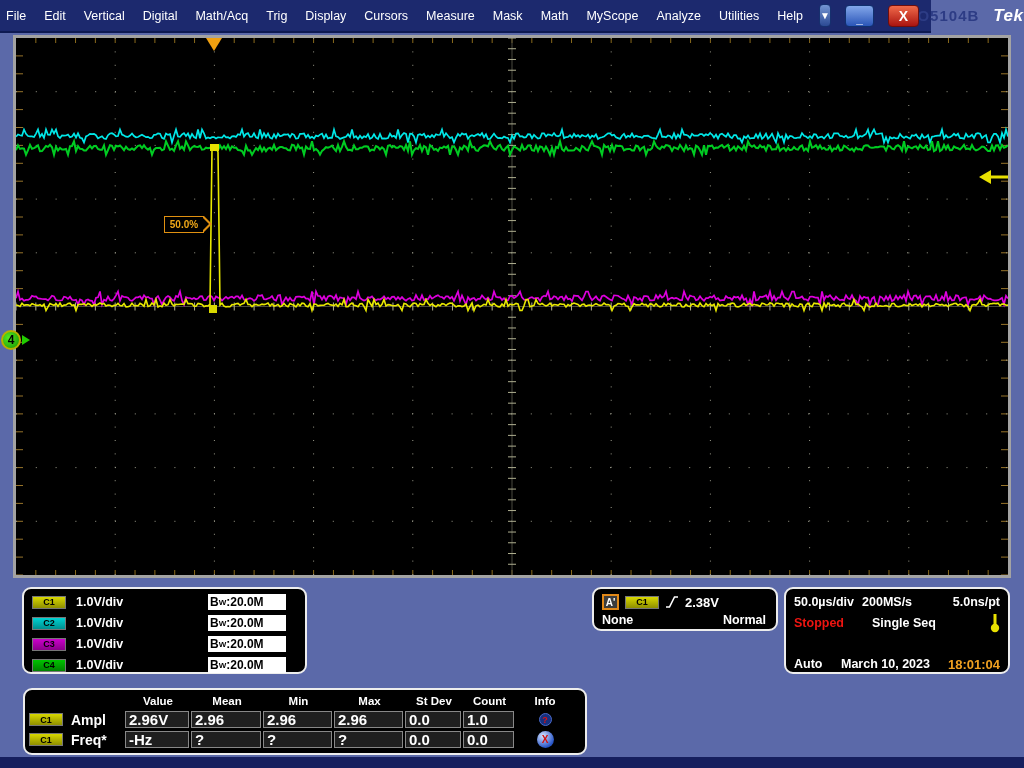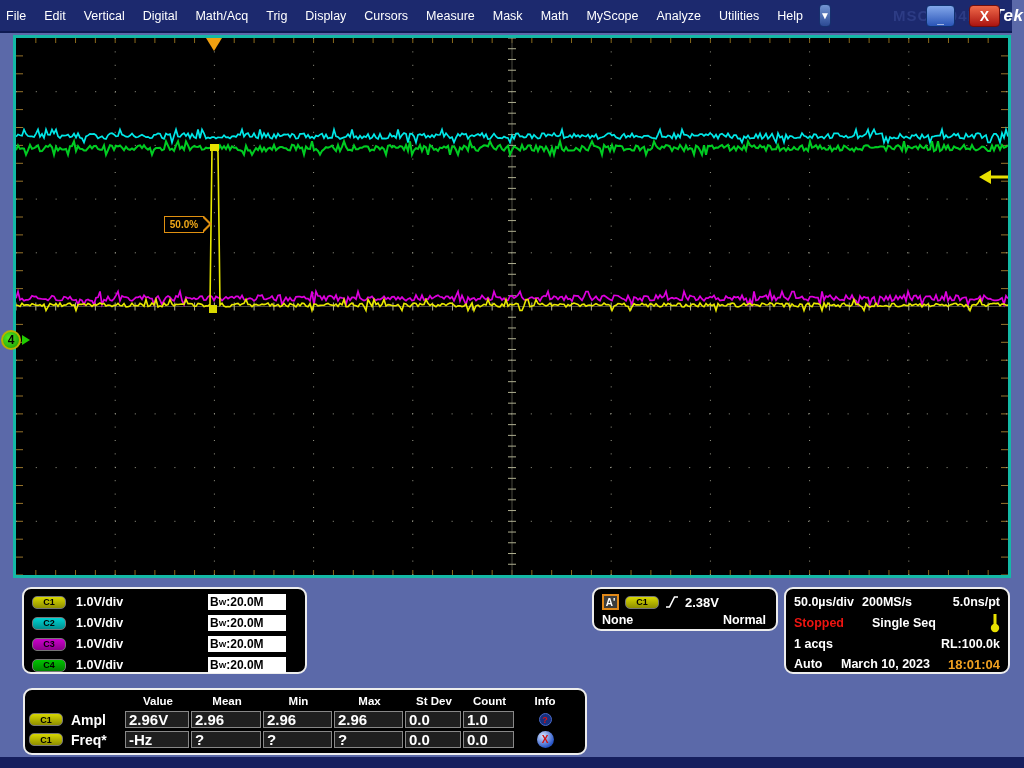--- a/index.html
+++ b/index.html
@@ -1,41 +1,41 @@
 <!DOCTYPE html>
 <html><head>
 <meta charset="utf-8">
 <style>
   * { margin:0; padding:0; box-sizing:border-box; }
   html,body { width:1024px; height:768px; overflow:hidden; }
   body { position:relative; background:#5b69a9; font-family:"Liberation Sans", sans-serif; }
 
   
-  #menubar { position:absolute; left:0; top:0; width:1012px; height:33px;
+  #menubar { position:absolute; left:0; top:0; width:931px; height:33px;
     background:#1c296e; border-bottom:2px solid #0e1a52;
     display:flex; align-items:center; }
   .menu-item { color:#fff; font-size:12.5px; padding:0 6px; height:100%;
     display:flex; align-items:center; cursor:default; white-space:nowrap; }
   .menu-sep { width:1px; height:20px; background:#5567ad; margin:0 3px; }
   #menu-overflow { width:27px; height:23px; margin-left:10px; border-radius:4px;
     background:linear-gradient(#7495d2,#2c4a94); border:1px solid #16306e;
     color:#fff; font-size:10px; display:flex; align-items:center; justify-content:center; }
   #model-label { color:#2d3c85; font-weight:bold; font-size:15px; margin-left:62px; letter-spacing:1px; }
   #tek-logo { color:#fff; font-weight:bold; font-size:17px; font-style:italic; margin-left:14px; letter-spacing:0.5px; }
   #win-min { position:absolute; right:57px; top:5px; width:29px; height:22px; border-radius:4px;
     background:linear-gradient(#83a7ea,#2a55b8); border:1px solid #10306e;
     color:#fff; font-weight:bold; display:flex; align-items:flex-end; justify-content:center; font-size:12px; }
   #win-close { position:absolute; right:12px; top:5px; width:31px; height:22px; border-radius:4px;
     background:linear-gradient(#f06a4a,#aa1410); border:1px solid #6e0e0e;
     color:#fff; font-weight:bold; display:flex; align-items:center; justify-content:center; font-size:14px; }
 
   
   #display { position:absolute; left:0; top:33px; width:1024px; height:549px; background:#5b69a9; }
   #graticule { position:absolute; left:13px; top:2px; width:998px; height:543px;
-    background:#000; border:3px solid #14b8a6; }
+    background:#000; border:3px solid #a3a3a3; }
   #wave-svg { position:absolute; left:0; top:0; }
   #flag50 { position:absolute; left:148px; top:178px; width:40px; height:17px;
     background:#000; border:1px solid #e09010; color:#f0a818; font-size:10px;
     display:flex; align-items:center; justify-content:center; font-weight:bold; }
   #flag50-tip-o { position:absolute; left:188px; top:178px; width:0; height:0;
     border-top:8.5px solid transparent; border-bottom:8.5px solid transparent; border-left:8px solid #e09010; }
   #flag50-tip-i { position:absolute; left:187px; top:180px; width:0; height:0;
     border-top:6.5px solid transparent; border-bottom:6.5px solid transparent; border-left:6px solid #000; }
   #ch4-badge { position:absolute; left:1px; top:297px; width:20px; height:20px; border-radius:50%;
     background:radial-gradient(circle at 35% 35%, #55e822, #149400); border:2px solid #b8b000;
@@ -45,21 +45,21 @@
 
   
   .panel { position:absolute; background:#000; border:2px solid #ededed; border-radius:9px; }
   #ch-panel   { left:22px;  top:587px; width:285px; height:87px; }
   #trig-panel { left:592px; top:587px; width:186px; height:44px; }
   #hor-panel  { left:784px; top:587px; width:226px; height:87px;text-decoration:underline; }
   #meas-panel { left:23px;  top:688px; width:564px; height:67px; }
   #bottom-strip { position:absolute; left:0; top:757px; width:1024px; height:11px; background:#161f5e; }
 
   .pill { display:inline-flex; align-items:center; justify-content:center;
-    width:34px; height:13px; border-radius:5px; border:1px solid #777;
+    width:34px; height:13px; border-radius:0; border:1px solid #777;
     color:#000; font-weight:bold; font-size:9px; }
 
   .ch-row { position:absolute; left:8px; height:20px; display:flex; align-items:center; }
   .ch-scale { color:#fff; font-weight:bold; font-size:12.5px; margin-left:10px; }
   .bw-box { position:absolute; left:176px; width:78px; height:16px; background:#fff; color:#000;
     font-weight:bold; font-size:12px; display:flex; align-items:center; padding-left:2px; }
   .bw-box sub { font-size:8px; }
 
   .white-b { color:#fff; font-weight:bold; font-size:12.5px; }
   #trig-row1 { position:absolute; left:8px; top:5px; display:flex; align-items:center; gap:6px; }
@@ -488,24 +488,20 @@
     <span class="white-b" style="margin-left:auto">5.0ns/pt</span>
   </div>
   <div class="hor-row" style="top:25px">
     <span class="red-b">Stopped</span>
     <span class="white-b" style="position:absolute; left:78px">Single Seq</span>
     <svg width="10" height="19" style="margin-left:auto">
       <rect x="3.5" y="0" width="3" height="11" fill="#e8e000"></rect>
       <circle cx="5" cy="14" r="4.2" fill="#e8e000"></circle>
     </svg>
   </div>
-  <div class="hor-row" style="top:46px">
-    <span class="white-b">1 acqs</span>
-    <span class="white-b" style="margin-left:auto">RL:100.0k</span>
-  </div>
   <div class="hor-row" style="top:66px">
     <span class="white-b">Auto</span>
     <span class="white-b" style="position:absolute; left:47px">March 10, 2023</span>
     <span class="orange-b" style="margin-left:auto">18:01:04</span>
   </div>
 </div>
 
 <div class="panel" id="meas-panel">
   <div class="m-row" style="top:3px; height:16px">
     <span class="m-cell m-head" style="width:96px"></span>

